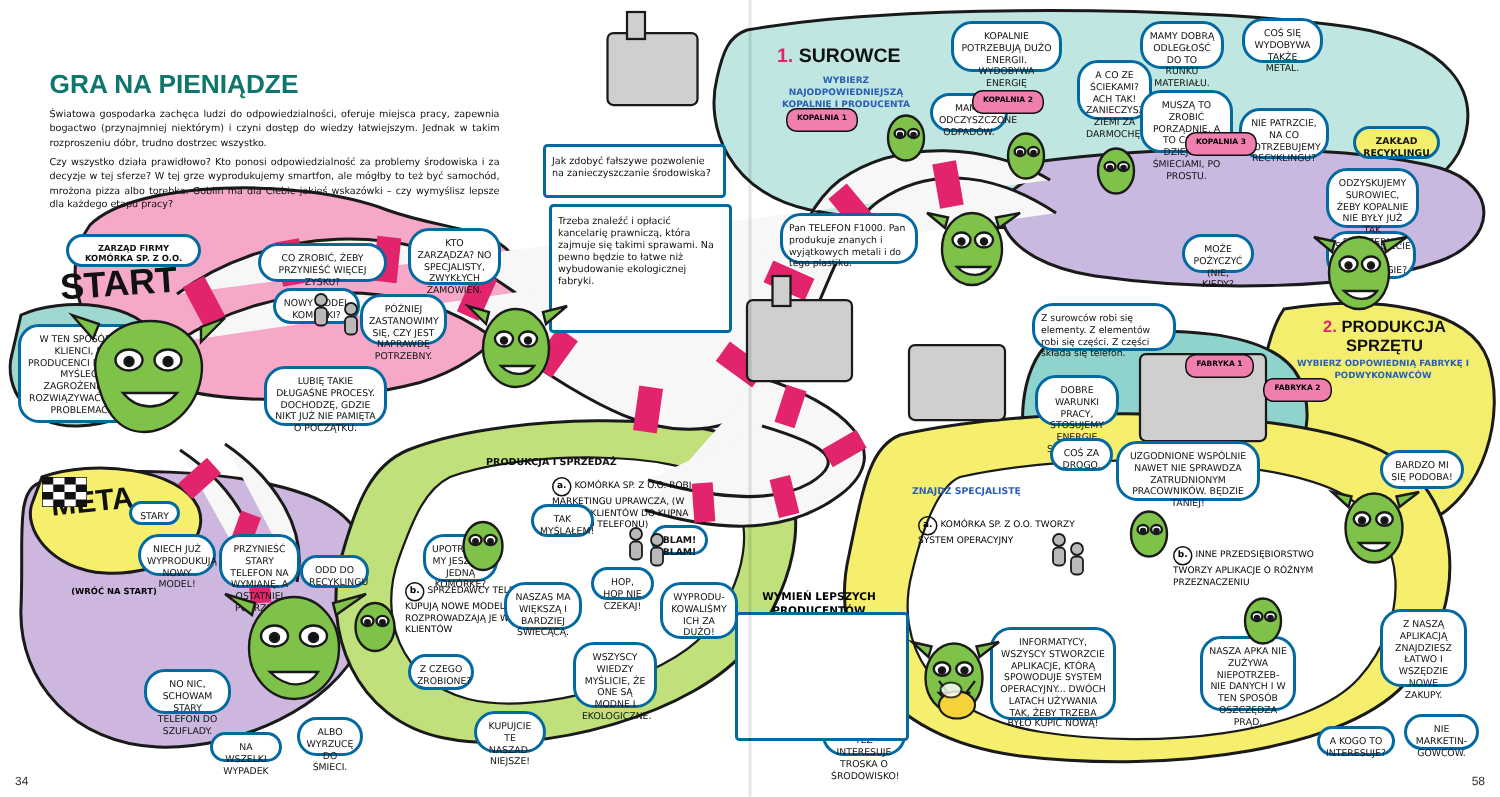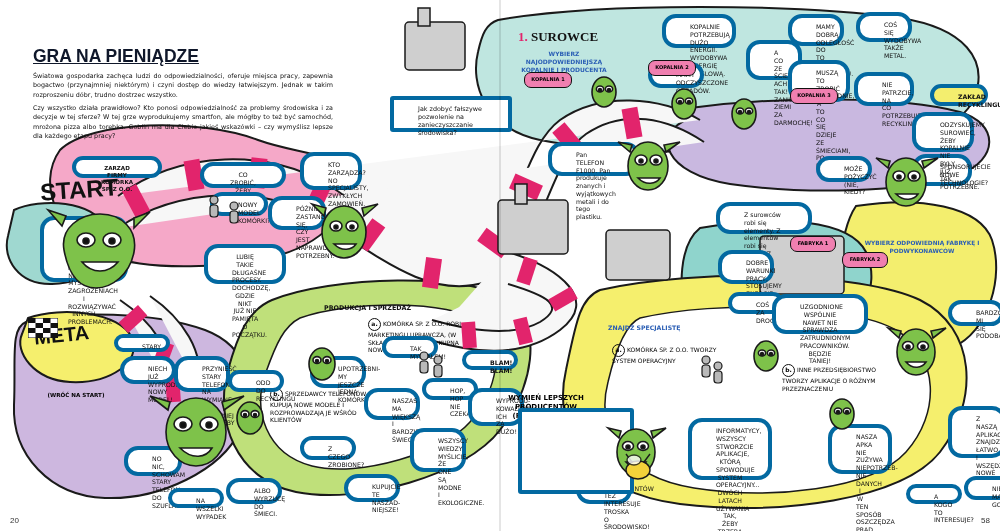--- a/index.html
+++ b/index.html
@@ -5,41 +5,41 @@
   html,body{margin:0;padding:0;}
   body{
     width:1000px;height:531px;overflow:hidden;
     background:#ffffff;
     font-family:"DejaVu Sans", sans-serif;
     position:relative;
   }
   .page{position:absolute;inset:0;}
   .bgshapes{position:absolute;inset:0;}
   .bubble{
-    position:absolute;background:#ffffff;border:4px solid #0369a1;
+    position:absolute;background:#ffffff;border:2px solid #0369a1;
     box-sizing:border-box;border-radius:14px;
-    font-size:6.2px;line-height:1.25;color:#111;padding:5px 24px;text-align:center;margin-left:28px;
+    font-size:6.2px;line-height:1.25;color:#111;padding:5px 4px;text-align:center;
   }
   .bubble.sq{border-radius:3px;}
   .title1{
     position:absolute;left:33px;top:24px;width:470px;
     font-family:"Liberation Sans", sans-serif;
     font-weight:bold;font-size:17.5px;letter-spacing:.2px;color:#111;line-height:1.15;
   }
   .title2{
     position:absolute;left:33px;top:46px;width:470px;
     font-family:"Liberation Sans", sans-serif;
-    font-weight:bold;font-size:17.5px;color:#0f172a;line-height:1.15;text-decoration:underline;
+    font-weight:bold;font-size:17.5px;color:#0f766e;line-height:1.15;
   }
   .intro{
     position:absolute;left:33px;width:300px;
     font-size:6.4px;line-height:1.45;color:#111;text-align:justify;
   }
   .sectionhead{
-    position:absolute;font-family:Liberation Serif, serif;
+    position:absolute;font-family:Liberation Sans, sans-serif;
     font-weight:bold;color:#111;line-height:1.15;
   }
   .pinknum{color:#e2246c;}
   .folio{position:absolute;bottom:6px;font-size:8px;color:#333;font-family:"Liberation Sans",sans-serif;}
   .centerfold{
     position:absolute;left:499px;top:0;width:2px;height:531px;background:rgba(0,0,0,.10);
   }
 </style>
 </head>
 <body>
@@ -138,20 +138,23 @@
         <rect x="7.5" y="15" width="7.5" height="5"></rect>
         <rect x="22.5" y="15" width="7.5" height="5"></rect>
       </g>
   </svg>
 
   <div class="sectionhead" style="left:518px;top:30px;font-size:13px;">
     <span class="pinknum">1.</span> <span>SUROWCE</span>
   </div>
   <div style="position:absolute;left:512px;top:50px;width:104px;font-size:6px;line-height:1.3;font-weight:bold;text-align:center;color:#2b5fb5;">WYBIERZ NAJODPOWIEDNIEJSZĄ KOPALNIĘ I PRODUCENTA</div>
 
+  <div class="sectionhead" style="left:868px;top:212px;font-size:11px;text-align:center;width:110px;">
+    <span class="pinknum">2.</span> <span>PRODUKCJA SPRZĘTU</span>
+  </div>
   <div style="position:absolute;left:862px;top:240px;width:120px;font-size:5.8px;line-height:1.3;font-weight:bold;text-align:center;color:#2b5fb5;">WYBIERZ ODPOWIEDNIĄ FABRYKĘ I PODWYKONAWCÓW</div>
 
   <div style="position:absolute;left:608px;top:324px;width:120px;font-size:6.2px;font-weight:bold;color:#2b5fb5;">ZNAJDŹ SPECJALISTĘ</div>
 
   <div style="position:absolute;left:324px;top:304px;width:150px;font-size:6.4px;font-weight:bold;color:#111;">PRODUKCJA I SPRZEDAŻ</div>
 
   <div style="position:absolute;left:612px;top:344px;width:120px;font-size:6px;line-height:1.25;">
     <span style="display:inline-block;width:11px;height:11px;border:1.5px solid #111;border-radius:50%;text-align:center;line-height:9px;font-weight:bold;font-size:6px;">a.</span>
     <span>KOMÓRKA SP. Z O.O. TWORZY SYSTEM OPERACYJNY</span>
   </div>
@@ -170,20 +173,21 @@
 
   <div class="bubble" style="left:44px;top:156px;width:90px;height:22px;font-weight:bold;font-size:5.6px;">ZARZĄD FIRMY KOMÓRKA SP. Z O.O.</div>
   <div class="bubble" style="left:172px;top:162px;width:86px;height:26px;">CO ZROBIĆ, ŻEBY PRZYNIEŚĆ WIĘCEJ ZYSKU?</div>
   <div class="bubble" style="left:182px;top:192px;width:58px;height:24px;">NOWY MODEL KOMÓRKI?</div>
   <div class="bubble" style="left:240px;top:196px;width:58px;height:34px;">PÓŹNIEJ ZASTANOWIMY SIĘ, CZY JEST NAPRAWDĘ POTRZEBNY.</div>
   <div class="bubble" style="left:176px;top:244px;width:82px;height:40px;">LUBIĘ TAKIE DŁUGAŚNE PROCESY. DOCHODZĘ, GDZIE NIKT JUŻ NIE PAMIĘTA O POCZĄTKU.</div>
   <div class="bubble" style="left:12px;top:216px;width:88px;height:66px;">W TEN SPOSÓB MA KLIENCI, MAJ PRODUCENCI NIE MOGĄ MYŚLEĆ O ZAGROŻENIACH I ROZWIĄZYWAĆ INNYCH PROBLEMACH.</div>
   <div class="bubble" style="left:272px;top:152px;width:62px;height:38px;">KTO ZARZĄDZA? NO SPECJALISTY, ZWYKŁYCH ZAMOWIEŃ.</div>
 
   <div class="bubble sq" style="left:362px;top:96px;width:122px;height:36px;font-size:6.4px;text-align:left;">Jak zdobyć fałszywe pozwolenie na zanieczyszczanie środowiska?</div>
+  <div class="bubble sq" style="left:366px;top:136px;width:122px;height:86px;font-size:6.4px;text-align:left;">Trzeba znaleźć i opłacić kancelarię prawniczą, która zajmuje się takimi sprawami. Na pewno będzie to łatwe niż wybudowanie ekologicznej fabryki.</div>
 
   <div class="bubble" style="left:634px;top:14px;width:74px;height:34px;">KOPALNIE POTRZEBUJĄ DUŻO ENERGII. WYDOBYWA ENERGIĘ WĘGLOWĄ.</div>
   <div class="bubble" style="left:620px;top:62px;width:52px;height:26px;">MAMY ODCZYSZCZONE ODPADÓW.</div>
   <div class="bubble" style="left:718px;top:40px;width:50px;height:40px;">A CO ZE ŚCIEKAMI? ACH TAK! ZANIECZYSZCZANIE ZIEMI ZA DARMOCHĘ!</div>
   <div class="bubble" style="left:760px;top:14px;width:56px;height:32px;">MAMY DOBRĄ ODLEGŁOŚĆ DO TO RUNKU MATERIAŁU.</div>
   <div class="bubble" style="left:760px;top:60px;width:62px;height:42px;">MUSZĄ TO ZROBIĆ PORZĄDNIE, A TO CO SIĘ DZIEJE ZE ŚMIECIAMI, PO PROSTU.</div>
   <div class="bubble" style="left:828px;top:12px;width:54px;height:30px;">COŚ SIĘ WYDOBYWA TAKŻE METAL.</div>
   <div class="bubble" style="left:826px;top:72px;width:60px;height:34px;">NIE PATRZCIE, NA CO POTRZEBUJEMY RECYKLINGU?</div>
   <div class="bubble" style="left:788px;top:156px;width:48px;height:26px;">MOŻE POŻYCZYĆ (NIE, KIEDY?</div>
   <div class="bubble" style="left:884px;top:154px;width:60px;height:32px;">SPONSORUJECIE NOWE TECHNOLOGIE?</div>
@@ -377,16 +381,16 @@
         <rect x="702" y="365" width="8" height="12" rx="3"></rect>
       <circle cx="718" cy="366" r="4"></circle>
         <rect x="714" y="371" width="8" height="12" rx="3"></rect>
       <circle cx="214" cy="200" r="4"></circle>
         <rect x="210" y="205" width="8" height="12" rx="3"></rect>
       <circle cx="234" cy="206" r="4"></circle>
         <rect x="230" y="211" width="8" height="12" rx="3"></rect>
     </g>
   </svg>
 
-  <div class="folio" style="left:10px;">20</div>
+  <div class="folio" style="left:10px;">34</div>
   <div class="folio" style="right:10px;">58</div>
   <div class="centerfold"></div>
 </div>
 
 </body></html>

